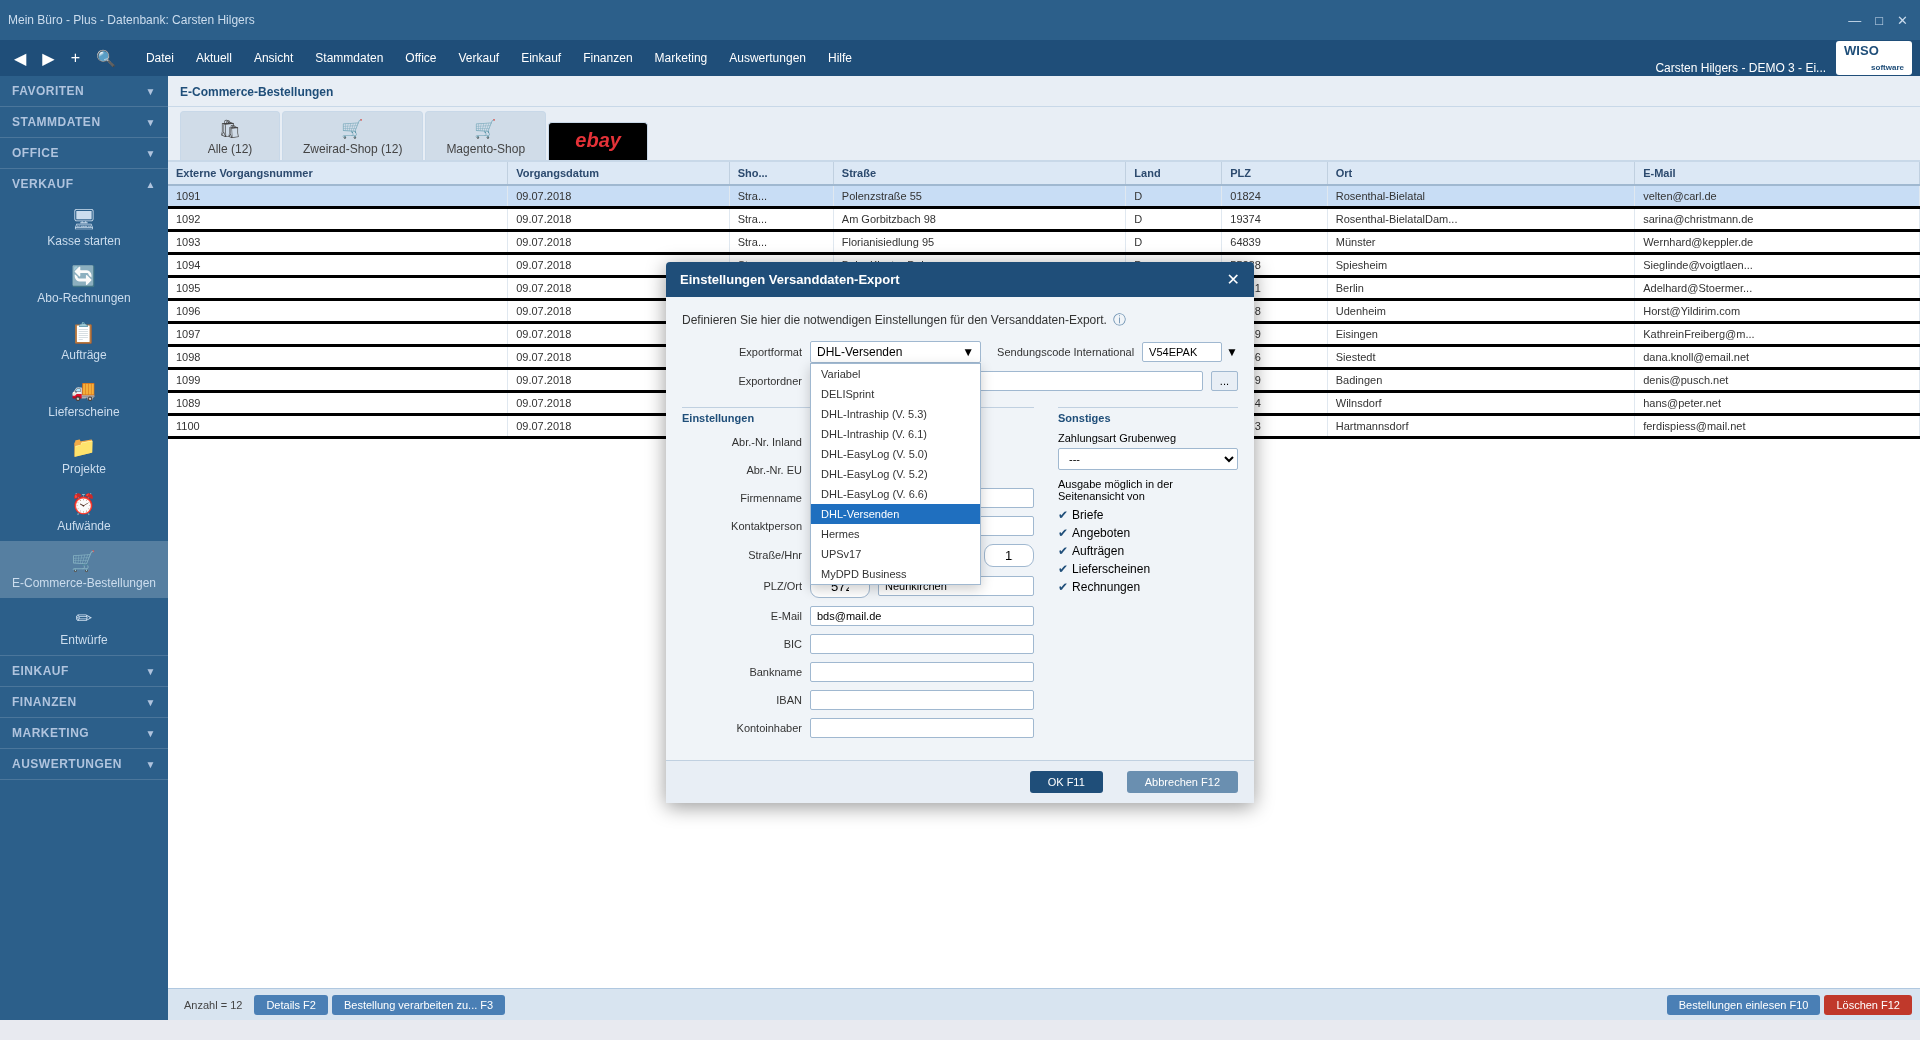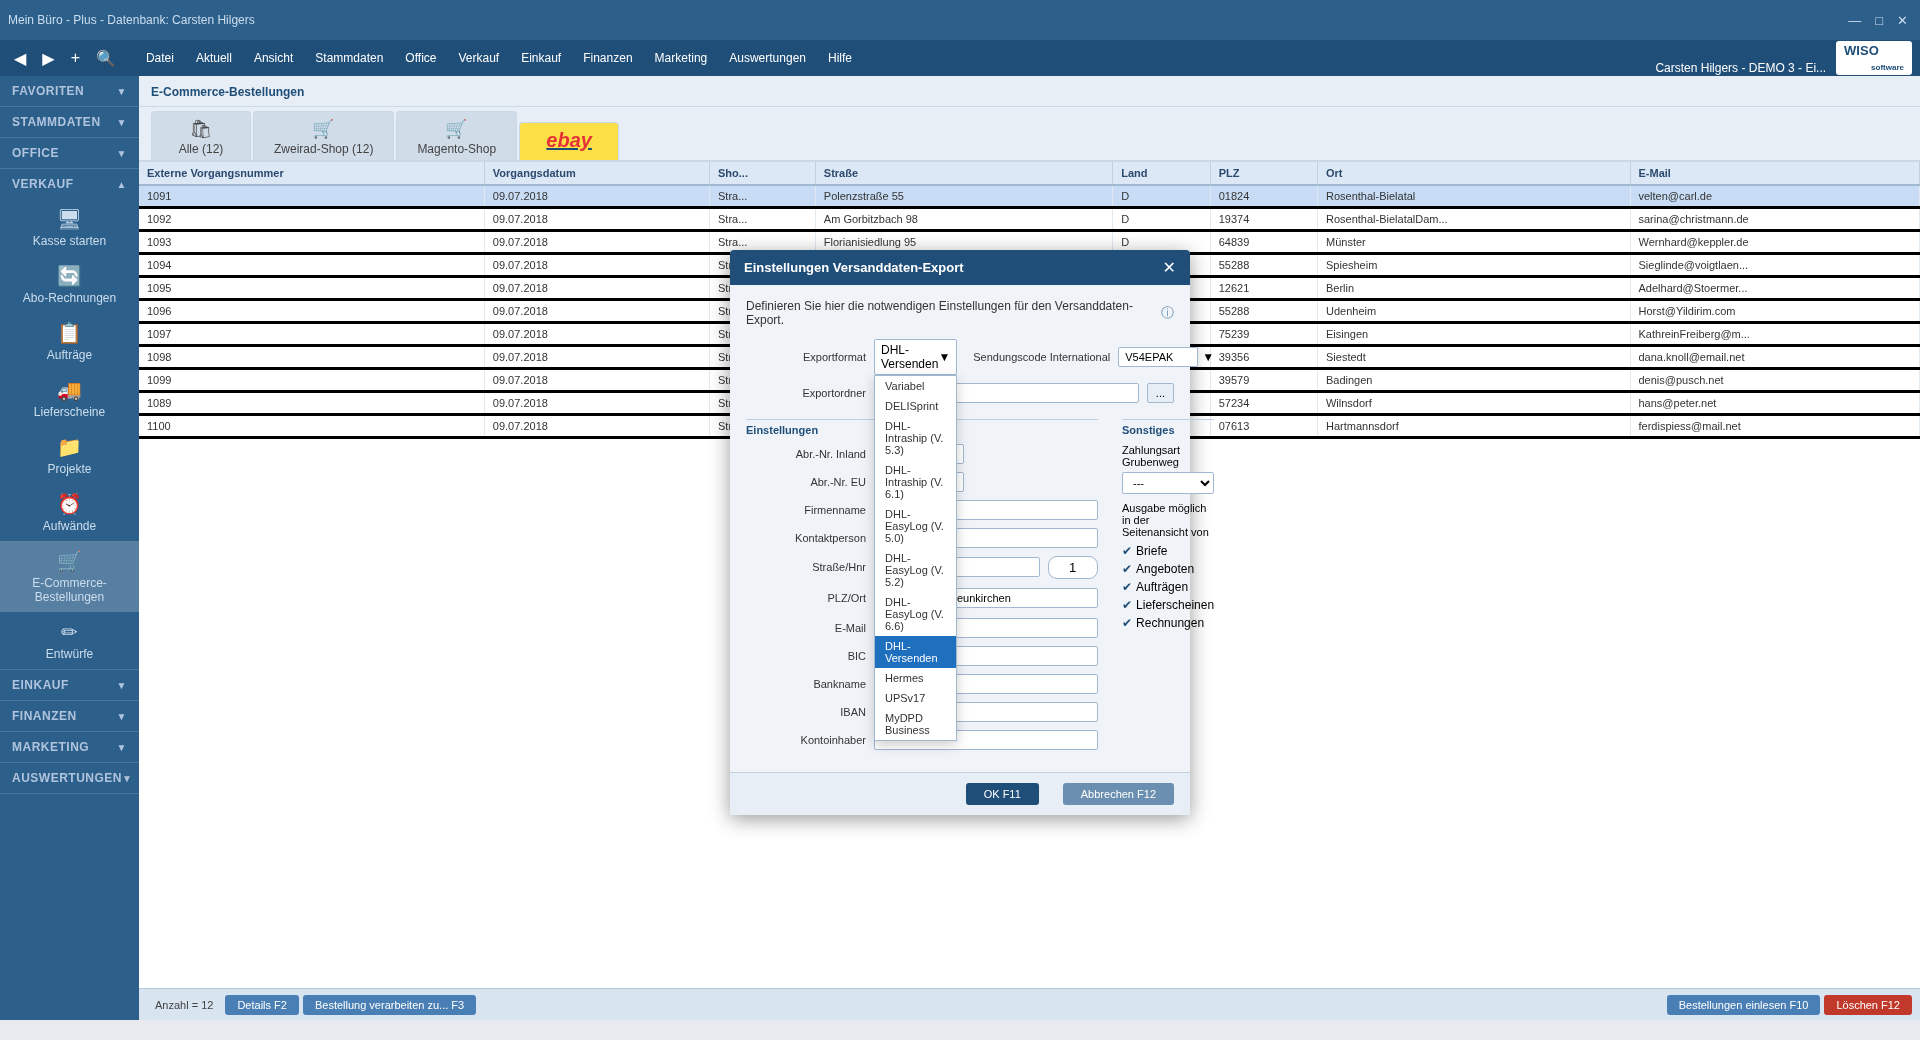--- a/index.html
+++ b/index.html
@@ -41,21 +41,21 @@
     .menu-bar-right { display: flex; align-items: flex-end; gap: 10px; color: #fff; font-size: 11px; }
     .wiso-logo {
       background: #fff; color: #1f4e79; font-weight: bold; font-size: 13px; padding: 2px 8px; border-radius: 3px;
     }
 
     
     .main-layout { display: flex; height: calc(1040px - 60px - 36px); }
 
     
     .sidebar {
-      width: 139px; background: #2c5f8a; display: flex; flex-direction: column;
+      width: 168px; background: #2c5f8a; display: flex; flex-direction: column;
       color: #fff; flex-shrink: 0;
     }
     .sidebar-section {
       border-bottom: 1px solid rgba(255,255,255,0.15);
     }
     .sidebar-section-header {
       display: flex; align-items: center; justify-content: space-between;
       padding: 8px 12px; cursor: pointer; font-size: 11px; font-weight: bold;
       color: #b0c4de; letter-spacing: 0.5px;
     }
@@ -79,21 +79,21 @@
     
     .shop-tabs {
       display: flex; background: #e8eef5; padding: 4px 12px 0; gap: 2px; border-bottom: 2px solid #c8d8e8;
       align-items: flex-end;
     }
     .shop-tab {
       display: flex; flex-direction: column; align-items: center; padding: 6px 20px 4px;
       cursor: pointer; background: #d0dce8; border-radius: 4px 4px 0 0; color: #444;
       border: 1px solid #c8d8e8; border-bottom: none; font-size: 11px; min-width: 100px;
     }
-    .shop-tab.active { background: #fde047; color: #1f4e79; font-weight: bold; text-decoration: underline; }
+    .shop-tab.active { background: #000000; color: #1f4e79; font-weight: bold; }
     .shop-tab-icon { font-size: 18px; margin-bottom: 2px; }
     .ebay-logo { font-style: italic; font-weight: bold; color: #e53238; font-size: 20px; margin-bottom: 4px; }
 
     
     .table-area { flex: 1; overflow: auto; background: #fff; }
     table { width: 100%; border-collapse: collapse; }
     thead th {
       background: #dce8f5; padding: 5px 8px; text-align: left; font-size: 11px;
       border-right: 1px solid #c0d0e0; border-bottom: 2px solid #a0b8d0; white-space: nowrap;
       color: #2c4a6e; font-weight: bold;
@@ -468,21 +468,21 @@
       <div class="bottom-bar-right">
         <button class="bottom-btn">Bestellungen einlesen  F10</button>
         <button class="bottom-btn" style="background:#c0392b;">Löschen  F12</button>
       </div>
     </div>
   </div>
 </div>
 
 <div class="modal-wrapper">
   <div style="display:flex; gap:0; align-items:flex-start;">
-    <div class="modal" style="width:460px;">
+    <div class="modal" style="width:588px;">
       <div class="modal-header">
         <span class="modal-header-title">Einstellungen Versanddaten-Export</span>
         <button class="modal-close-btn">✕</button>
       </div>
       <div class="modal-body">
         <div class="modal-desc">
           <span>Definieren Sie hier die notwendigen Einstellungen für den Versanddaten-Export.</span>
           <span class="info-icon">ⓘ</span>
         </div>
 

